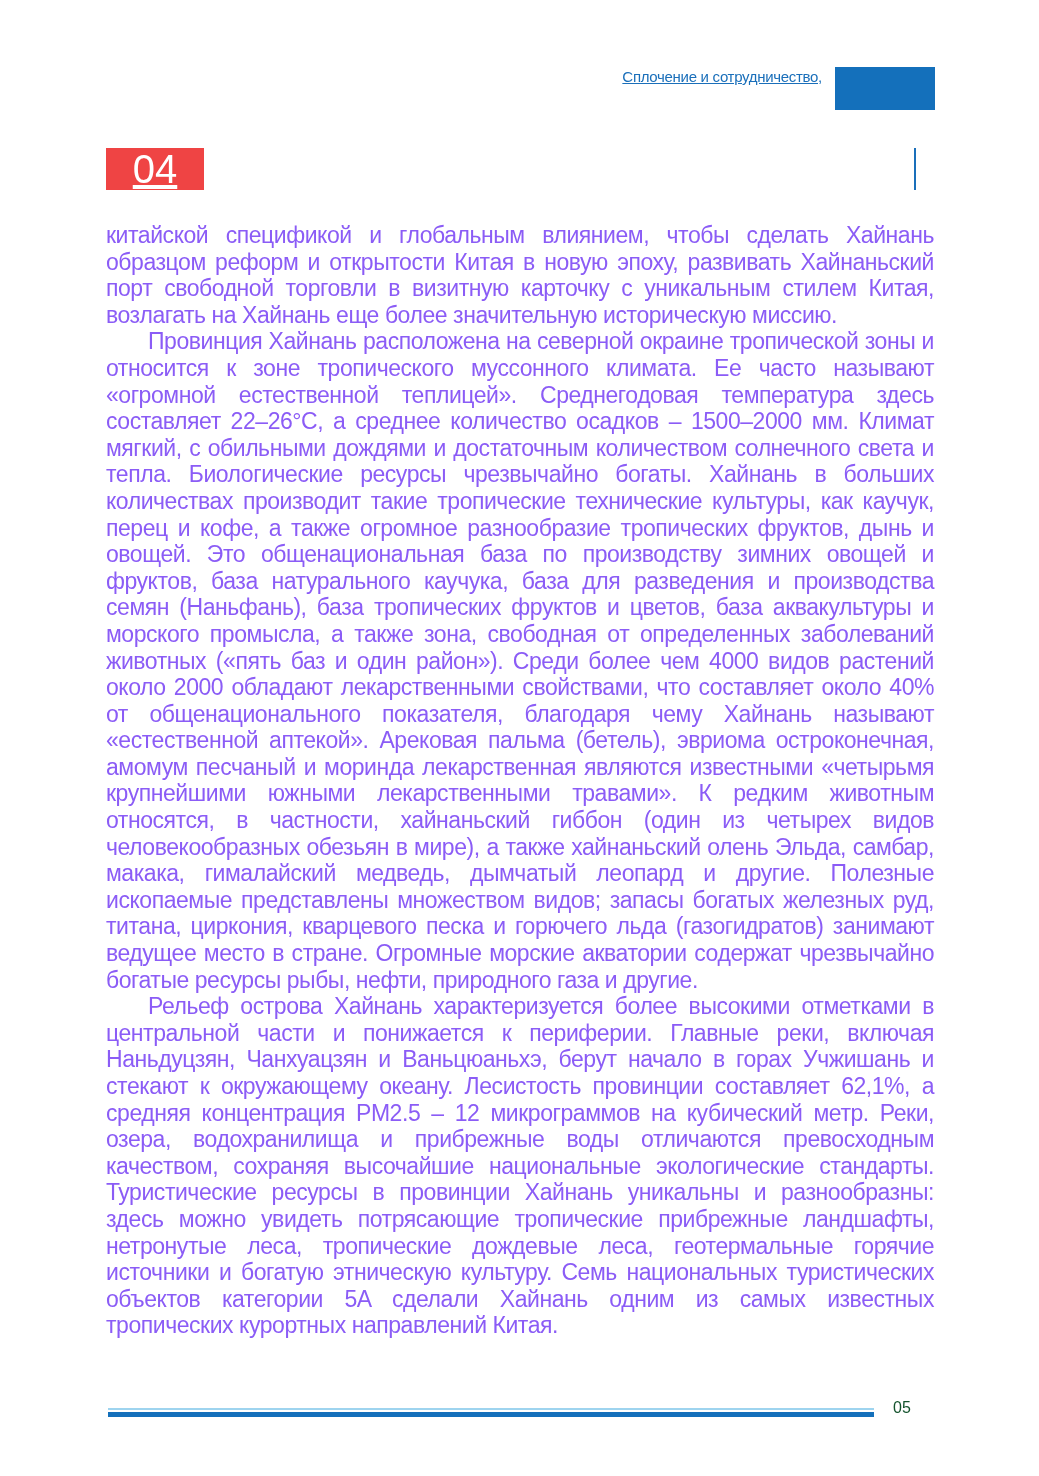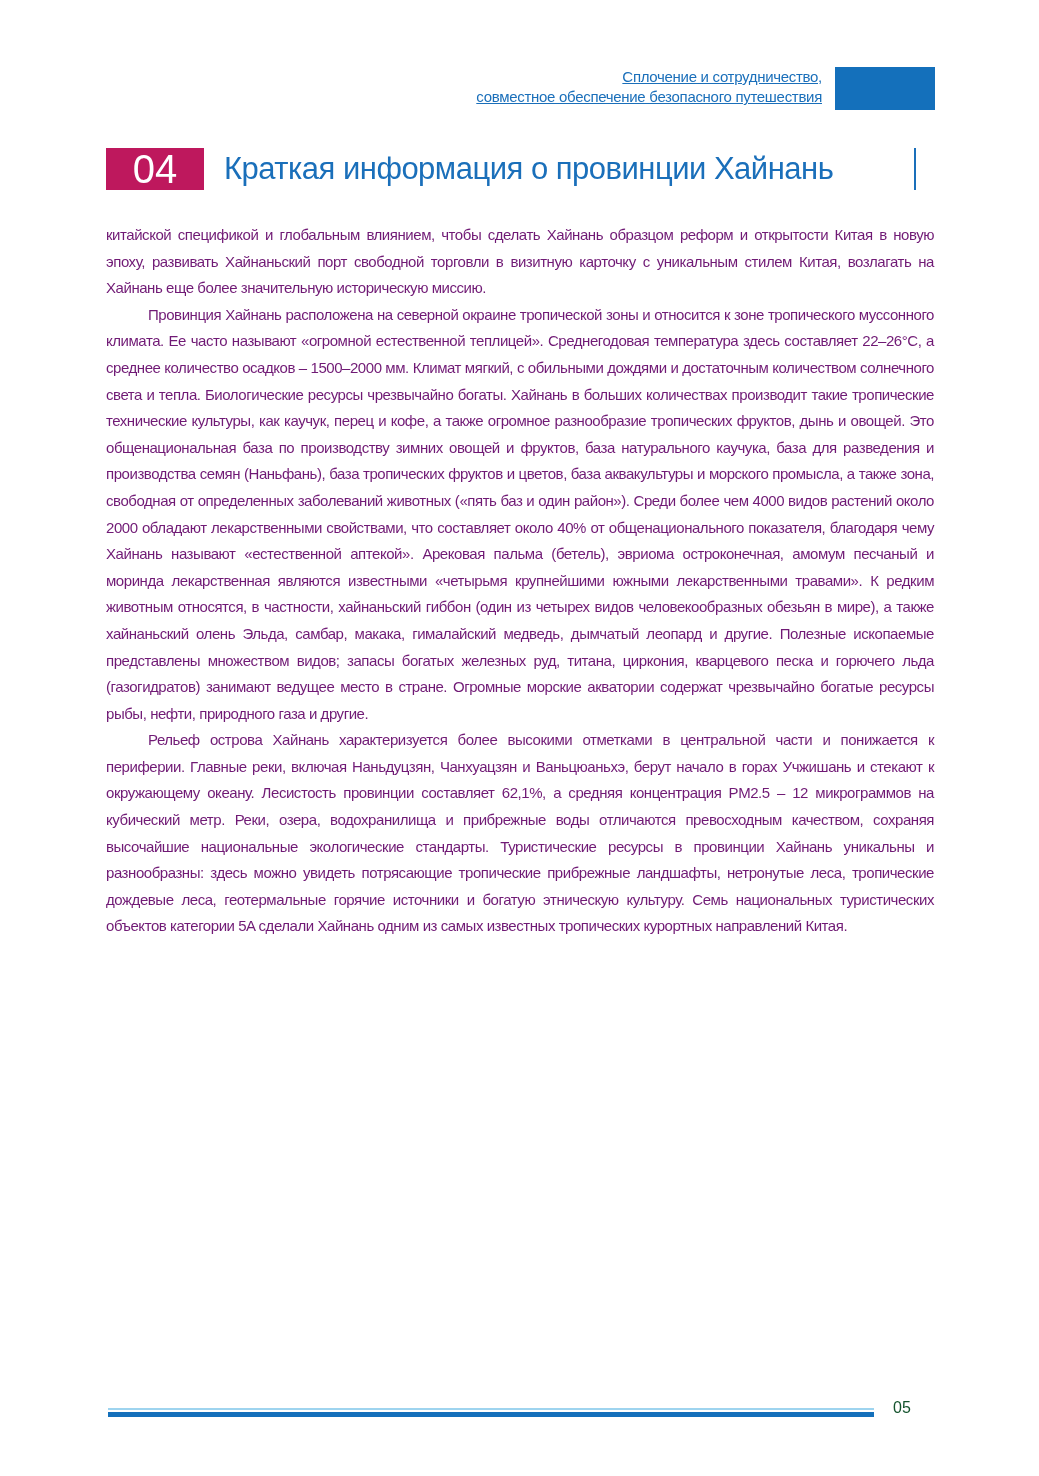--- a/index.html
+++ b/index.html
@@ -37,26 +37,27 @@
       position: absolute;
       left: 106px;
       top: 148px;
       height: 42px;
       display: flex;
       align-items: center;
     }
     .section-number {
       width: 98px;
       height: 42px;
-      background: #be185d;
+      background: #ef4444;
       color: #ffffff;
       font-size: 40px;
       line-height: 42px;
       text-align: center;
       letter-spacing: 0px;
+      text-decoration: underline;
     }
     .section-title {
       margin-left: 20px;
       color: #1a6fba;
       font-size: 31px;
       letter-spacing: -0.5px;
       line-height: 42px;
       white-space: nowrap;
     }
     .title-bar {
@@ -65,22 +66,22 @@
       top: 148px;
       width: 2px;
       height: 42px;
       background: #1a6fba;
     }
     .body-text {
       position: absolute;
       left: 106px;
       top: 222px;
       width: 828px;
-      color: #701a75;
-      font-size: 15px;
+      color: #8b5cf6;
+      font-size: 23px;
       line-height: 26.6px;
       letter-spacing: -0.45px;
     }
     .body-text p {
       margin: 0;
       text-align: justify;
     }
     .body-text p.indent {
       text-indent: 42px;
     }
@@ -109,27 +110,25 @@
       color: #14532d;
       font-size: 16px;
       line-height: 24px;
     }
   </style>
 </head>
 <body>
 
 <div class="running-header">
   <div>Сплочение и сотрудничество,</div>
-  <div>совместное обеспечение безопасного путешествия</div>
 </div>
 <div class="header-block"></div>
 
 <div class="section-title-row">
   <div class="section-number">04</div>
-  <div class="section-title">Краткая информация о провинции Хайнань</div>
 </div>
 <div class="title-bar"></div>
 
 <div class="body-text">
   <p>китайской спецификой и глобальным влиянием, чтобы сделать Хайнань образцом реформ и открытости Китая в новую эпоху, развивать Хайнаньский порт свободной торговли в визитную карточку с уникальным стилем Китая, возлагать на Хайнань еще более значительную историческую миссию.</p>
   <p class="indent">Провинция Хайнань расположена на северной окраине тропической зоны и относится к зоне тропического муссонного климата. Ее часто называют «огромной естественной теплицей». Среднегодовая температура здесь составляет 22–26°C, а среднее количество осадков – 1500–2000 мм. Климат мягкий, с обильными дождями и достаточным количеством солнечного света и тепла. Биологические ресурсы чрезвычайно богаты. Хайнань в больших количествах производит такие тропические технические культуры, как каучук, перец и кофе, а также огромное разнообразие тропических фруктов, дынь и овощей. Это общенациональная база по производству зимних овощей и фруктов, база натурального каучука, база для разведения и производства семян (Наньфань), база тропических фруктов и цветов, база аквакультуры и морского промысла, а также зона, свободная от определенных заболеваний животных («пять баз и один район»). Среди более чем 4000 видов растений около 2000 обладают лекарственными свойствами, что составляет около 40% от общенационального показателя, благодаря чему Хайнань называют «естественной аптекой». Арековая пальма (бетель), эвриома остроконечная, амомум песчаный и моринда лекарственная являются известными «четырьмя крупнейшими южными лекарственными травами». К редким животным относятся, в частности, хайнаньский гиббон (один из четырех видов человекообразных обезьян в мире), а также хайнаньский олень Эльда, самбар, макака, гималайский медведь, дымчатый леопард и другие. Полезные ископаемые представлены множеством видов; запасы богатых железных руд, титана, циркония, кварцевого песка и горючего льда (газогидратов) занимают ведущее место в стране. Огромные морские акватории содержат чрезвычайно богатые ресурсы рыбы, нефти, природного газа и другие.</p>
   <p class="indent">Рельеф острова Хайнань характеризуется более высокими отметками в центральной части и понижается к периферии. Главные реки, включая Наньдуцзян, Чанхуацзян и Ваньцюаньхэ, берут начало в горах Учжишань и стекают к окружающему океану. Лесистость провинции составляет 62,1%, а средняя концентрация PM2.5 – 12 микрограммов на кубический метр. Реки, озера, водохранилища и прибрежные воды отличаются превосходным качеством, сохраняя высочайшие национальные экологические стандарты. Туристические ресурсы в провинции Хайнань уникальны и разнообразны: здесь можно увидеть потрясающие тропические прибрежные ландшафты, нетронутые леса, тропические дождевые леса, геотермальные горячие источники и богатую этническую культуру. Семь национальных туристических объектов категории 5A сделали Хайнань одним из самых известных тропических курортных направлений Китая.</p>
 </div>
 
 <div class="footer-line-thin"></div>

